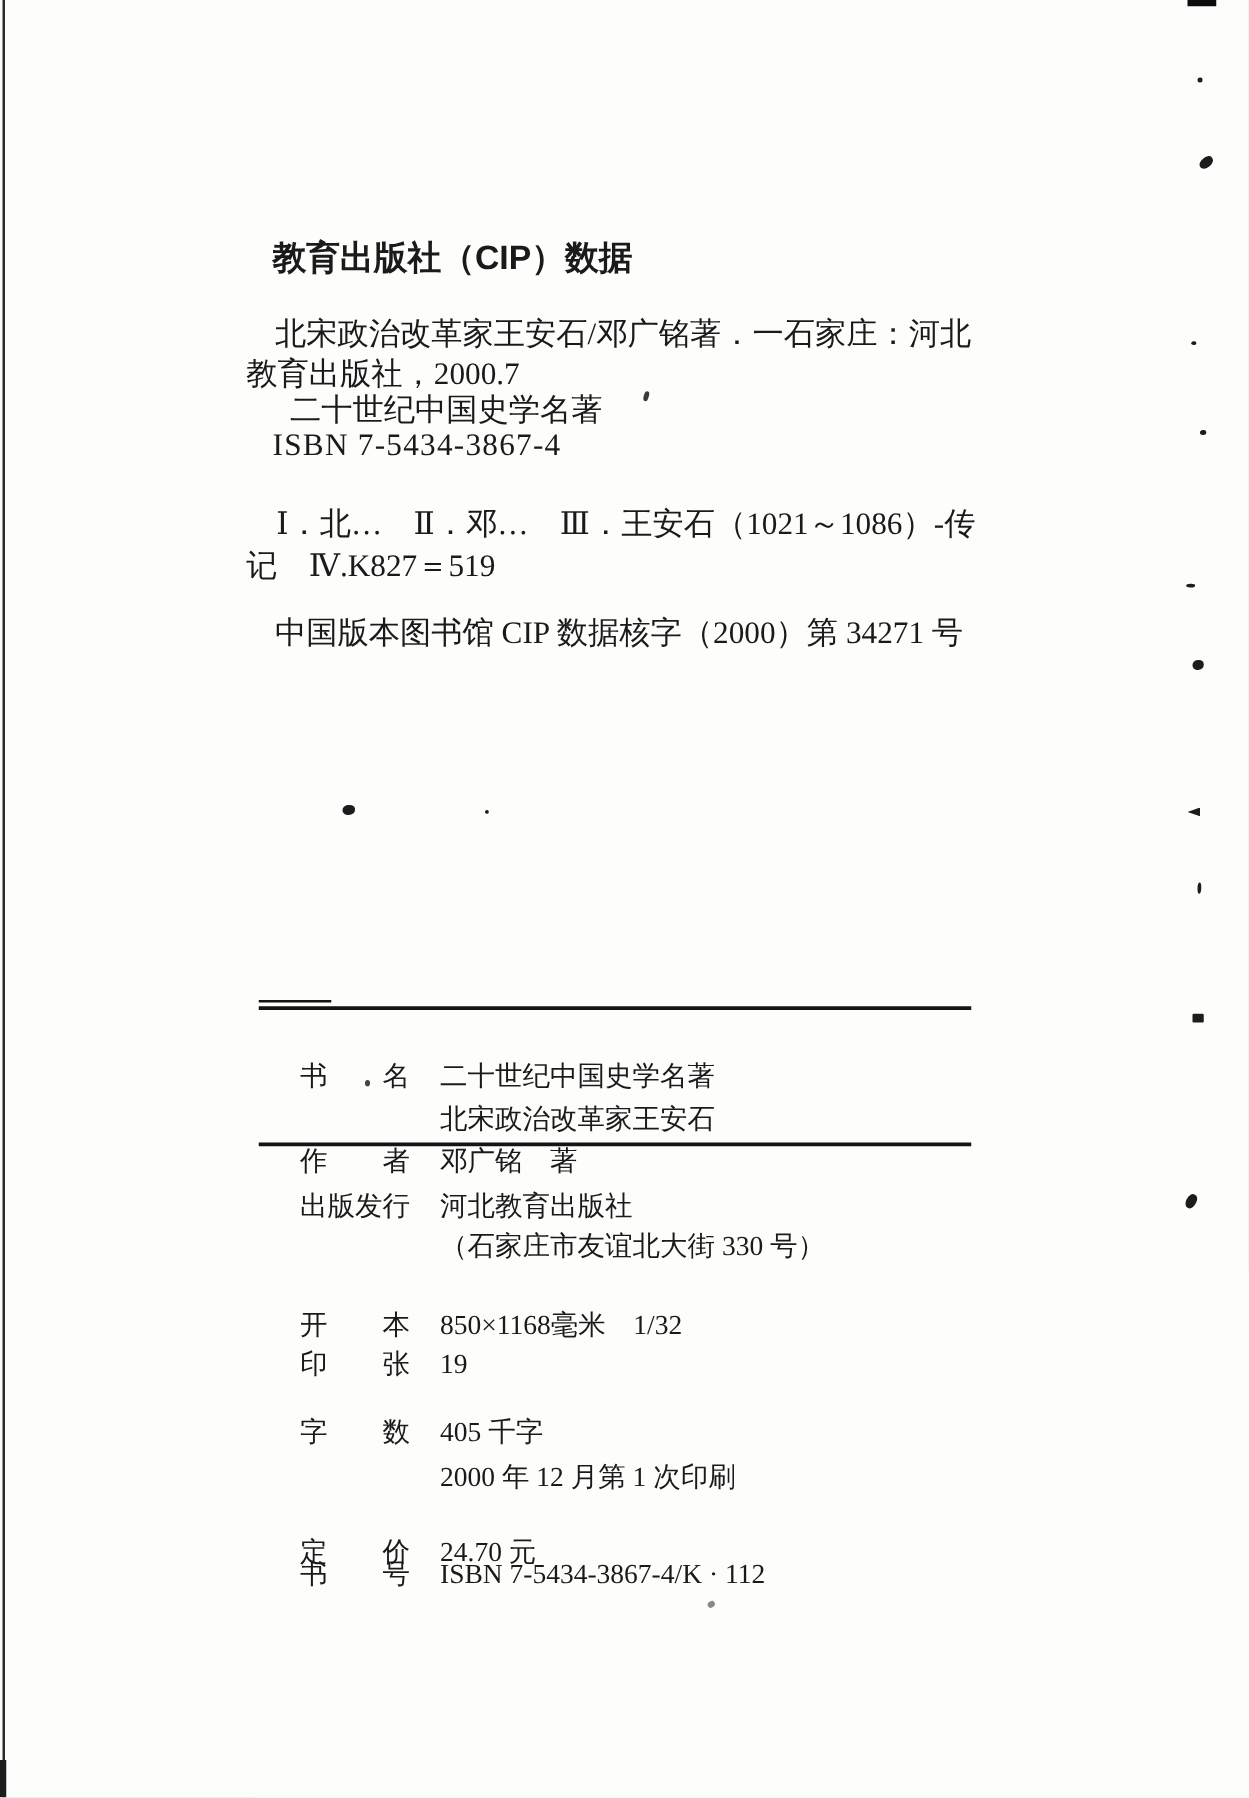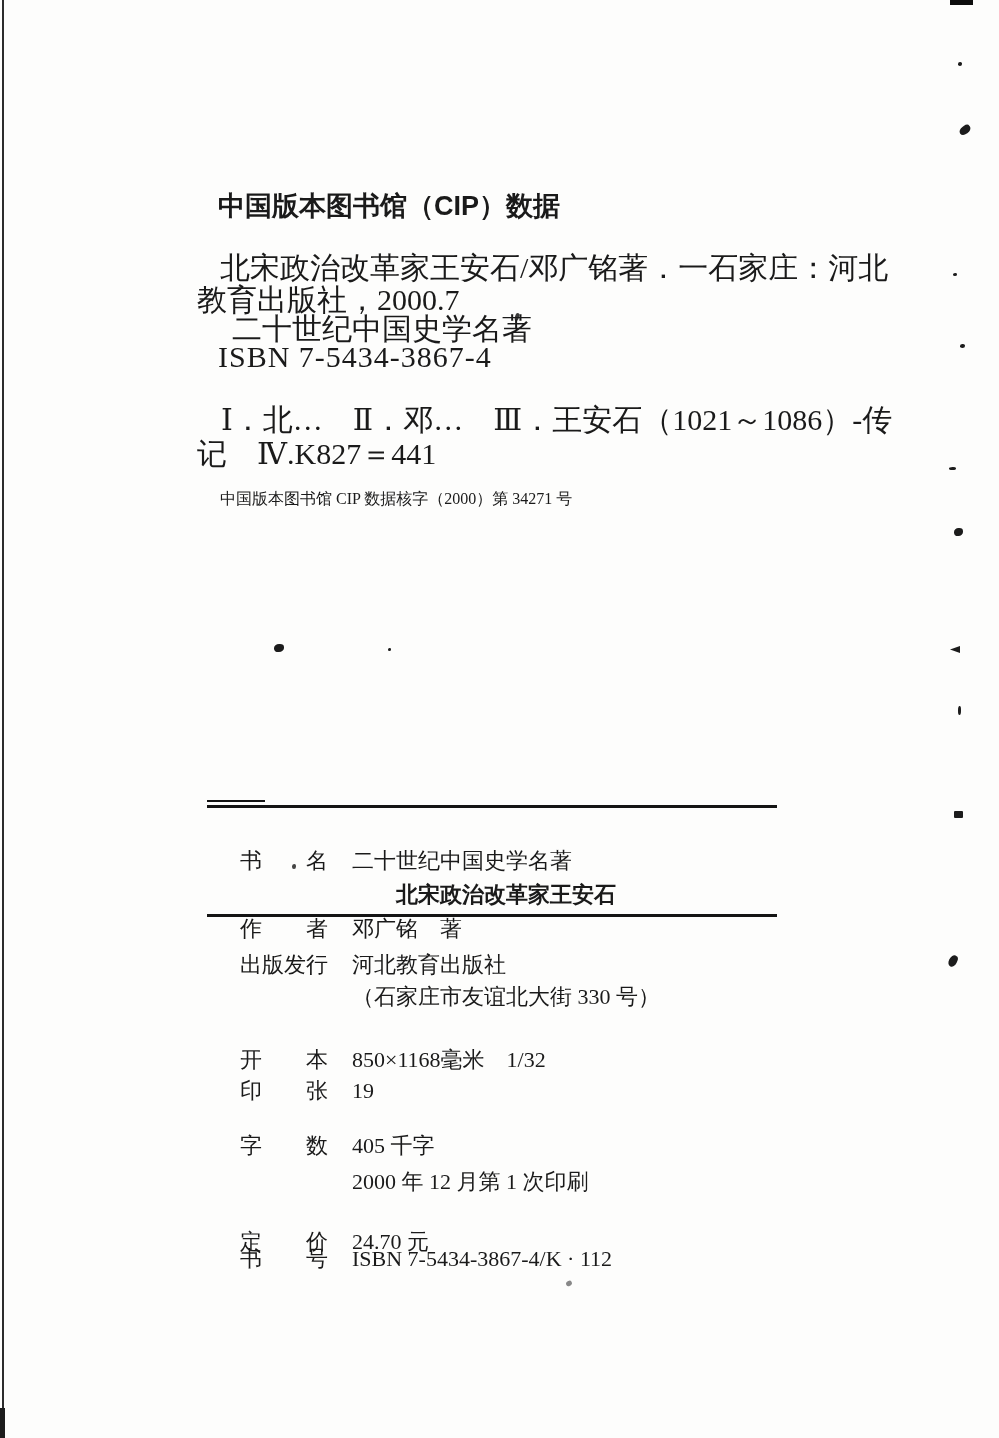--- a/index.html
+++ b/index.html
@@ -16,40 +16,39 @@
   .edge-left-thick{position:absolute;left:0;top:1408px;width:5px;height:30px;background:#1c1c1c;}
   .bar-top-right{position:absolute;left:950px;top:0;width:23px;height:5px;background:#0d0d0d;}
   .sp{position:absolute;background:#1c1c1c;border-radius:50% 40% 50% 45%;}
   
   .abs{position:absolute;white-space:pre;}
   .cip-header{
     left:218px;top:191px;
     font-family:"Liberation Sans","DejaVu Sans",sans-serif;
     font-weight:bold;font-size:27px;line-height:30px;margin:0;
   }
-  .bodytext{font-size:30px;line-height:27px;}
+  .bodytext{font-size:25px;line-height:27px;}
   .l1{left:220px;top:254px;}
   .l2{left:197px;top:286px;}
   .l3{left:232px;top:315px;}
   .l4{left:218px;top:343px;letter-spacing:1px;}
   .c1{left:221px;top:406px;}
   .c2{left:197px;top:440px;}
-  .cipreg{left:220px;top:489px;font-size:16px;}
+  .cipreg{left:220px;top:489px;font-size:25px;}
   
   .rule{position:absolute;left:207px;width:570px;height:3px;background:#141414;}
   .rule-dash{position:absolute;left:207px;top:800px;width:58px;height:2px;background:#141414;}
   .rule1{top:805px;}
   .rule2{top:914px;}
   .row{position:absolute;left:218px;height:26px;font-size:22px;line-height:26px;white-space:pre;}
   .lbl{display:inline-block;width:112px;white-space:pre;}
   .val{white-space:pre;}
   .val-bold{
     font-family:"Liberation Sans","DejaVu Sans",sans-serif;
-    font-weight:bold;
-    margin-left:44px;
+    font-weight:normal;
   }
 </style>
 </head>
 <body>
 
 <div class="page">
 
   <div class="edge-left"></div>
   <div class="edge-left-thick"></div>
   <div class="bar-top-right"></div>
@@ -62,29 +61,29 @@
   <div class="sp" style="left:954px;top:528px;width:9px;height:8px;"></div>
   <div class="sp" style="left:274px;top:644px;width:10px;height:8px;"></div>
   <div class="sp" style="left:388px;top:648px;width:3px;height:3px;"></div>
   <div class="sp" style="left:950px;top:646px;width:10px;height:7px;border-radius:0;clip-path:polygon(0 50%,100% 0,100% 100%);"></div>
   <div class="sp" style="left:958px;top:706px;width:3px;height:9px;"></div>
   <div class="sp" style="left:954px;top:811px;width:9px;height:7px;border-radius:1px;"></div>
   <div class="sp" style="left:949px;top:955px;width:8px;height:12px;transform:rotate(25deg);"></div>
   <div class="sp" style="left:292px;top:864px;width:4px;height:5px;background:#444;"></div>
   <div class="sp" style="left:566px;top:1281px;width:6px;height:5px;background:#888;transform:rotate(-30deg);"></div>
 
-  <h1 class="abs cip-header">中国版本图书馆（CIP）数据</h1>
+  <h1 class="abs cip-header">教育出版社（CIP）数据</h1>
 
   <div class="abs bodytext l1">北宋政治改革家王安石/邓广铭著．一石家庄：河北</div>
   <div class="abs bodytext l2">教育出版社，2000.7</div>
   <div class="abs bodytext l3">二十世纪中国史学名著</div>
   <div class="abs bodytext l4">ISBN 7-5434-3867-4</div>
 
   <div class="abs bodytext c1">Ⅰ．北…　Ⅱ．邓…　Ⅲ．王安石（1021～1086）-传</div>
-  <div class="abs bodytext c2">记　Ⅳ.K827＝441</div>
+  <div class="abs bodytext c2">记　Ⅳ.K827＝519</div>
 
   <div class="abs cipreg">中国版本图书馆 CIP 数据核字（2000）第 34271 号</div>
 
   <div class="rule-dash"></div>
   <div class="rule rule1"></div>
   <div class="rule rule2"></div>
 
   <div class="row" style="top:822px;">
     <span class="lbl">书　　名</span><span class="val">二十世纪中国史学名著</span>
   </div>

